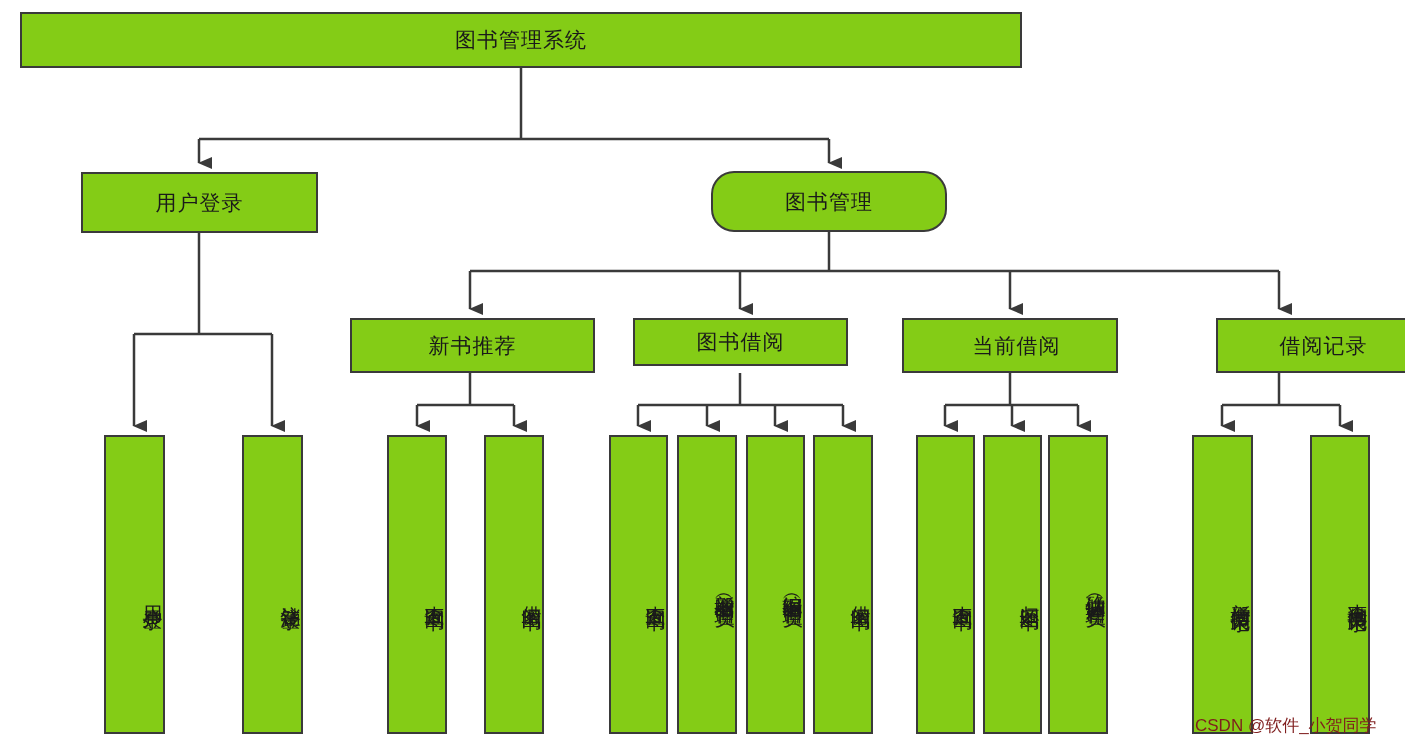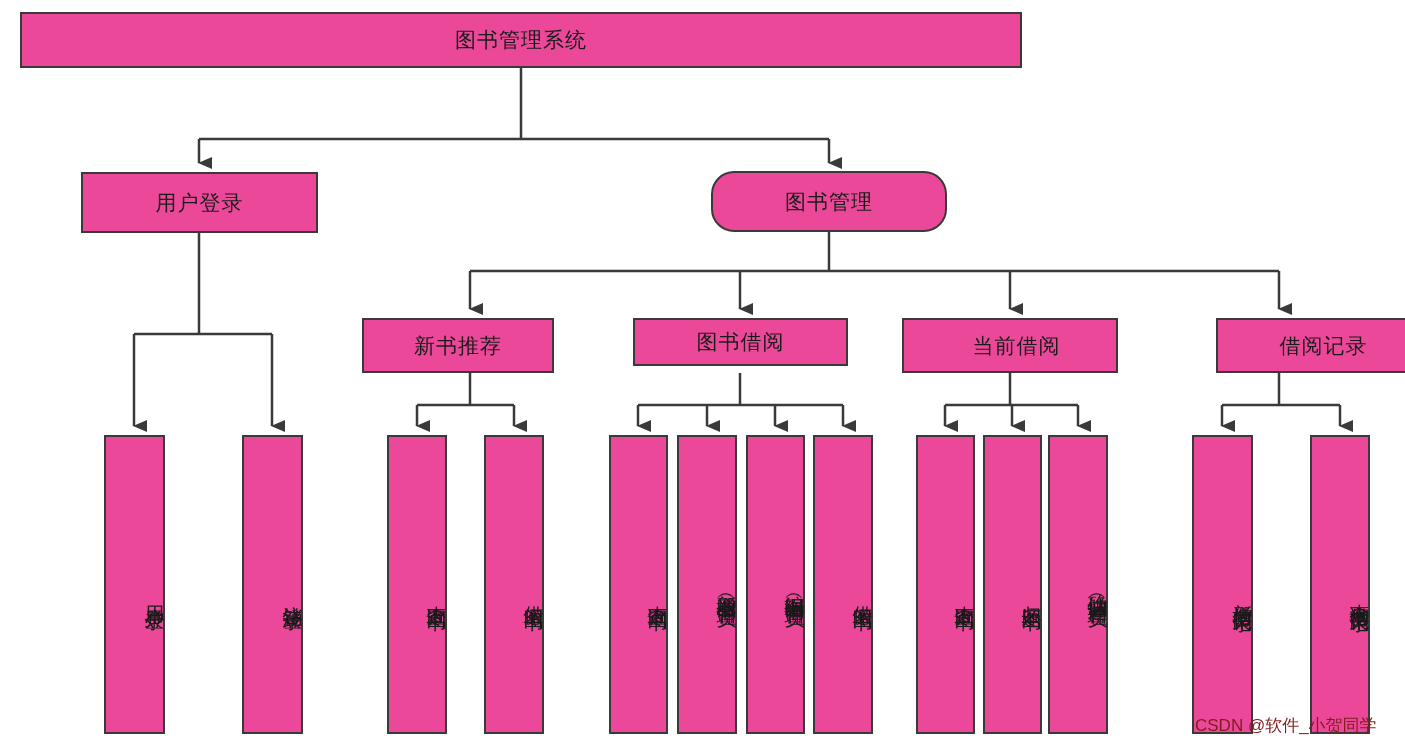--- a/index.html
+++ b/index.html
@@ -15,26 +15,25 @@
     position: relative;
     width: 1405px;
     height: 747px;
     background: #ffffff;
     overflow: hidden;
   }
   .node {
     position: absolute;
     box-sizing: border-box;
     border: 2.5px solid #3a3a3a;
-    background: #ec4899;
+    background: #84cc16;
     display: flex;
     align-items: center;
     justify-content: center;
     color: #1a1a1a;
-    font-family: Liberation Mono, monospace;
   }
   .node.horiz {
     font-size: 21px;
     letter-spacing: 1px;
   }
   .node.vert {
     writing-mode: vertical-rl;
     text-orientation: upright;
     font-size: 20px;
     letter-spacing: 2px;
@@ -126,21 +125,21 @@
     <span>图书管理系统</span>
   </div>
 
   <div class="node horiz" style="left:81px; top:172px; width:237px; height:61px;">
     <span>用户登录</span>
   </div>
   <div class="node horiz" style="left:711px; top:171px; width:236px; height:61px;border-radius:23px;">
     <span>图书管理</span>
   </div>
 
-  <div class="node horiz" style="left:362px; top:318px; width:192px; height:55px;">
+  <div class="node horiz" style="left:350px; top:318px; width:245px; height:55px;">
     <span>新书推荐</span>
   </div>
   <div class="node horiz" style="left:633px; top:318px; width:215px; height:48px;">
     <span>图书借阅</span>
   </div>
   <div class="node horiz" style="left:902px; top:318px; width:216px; height:55px;padding-left:13px;">
     <span>当前借阅</span>
   </div>
   <div class="node horiz" style="left:1216px; top:318px; width:215px; height:55px;">
     <span>借阅记录</span>

